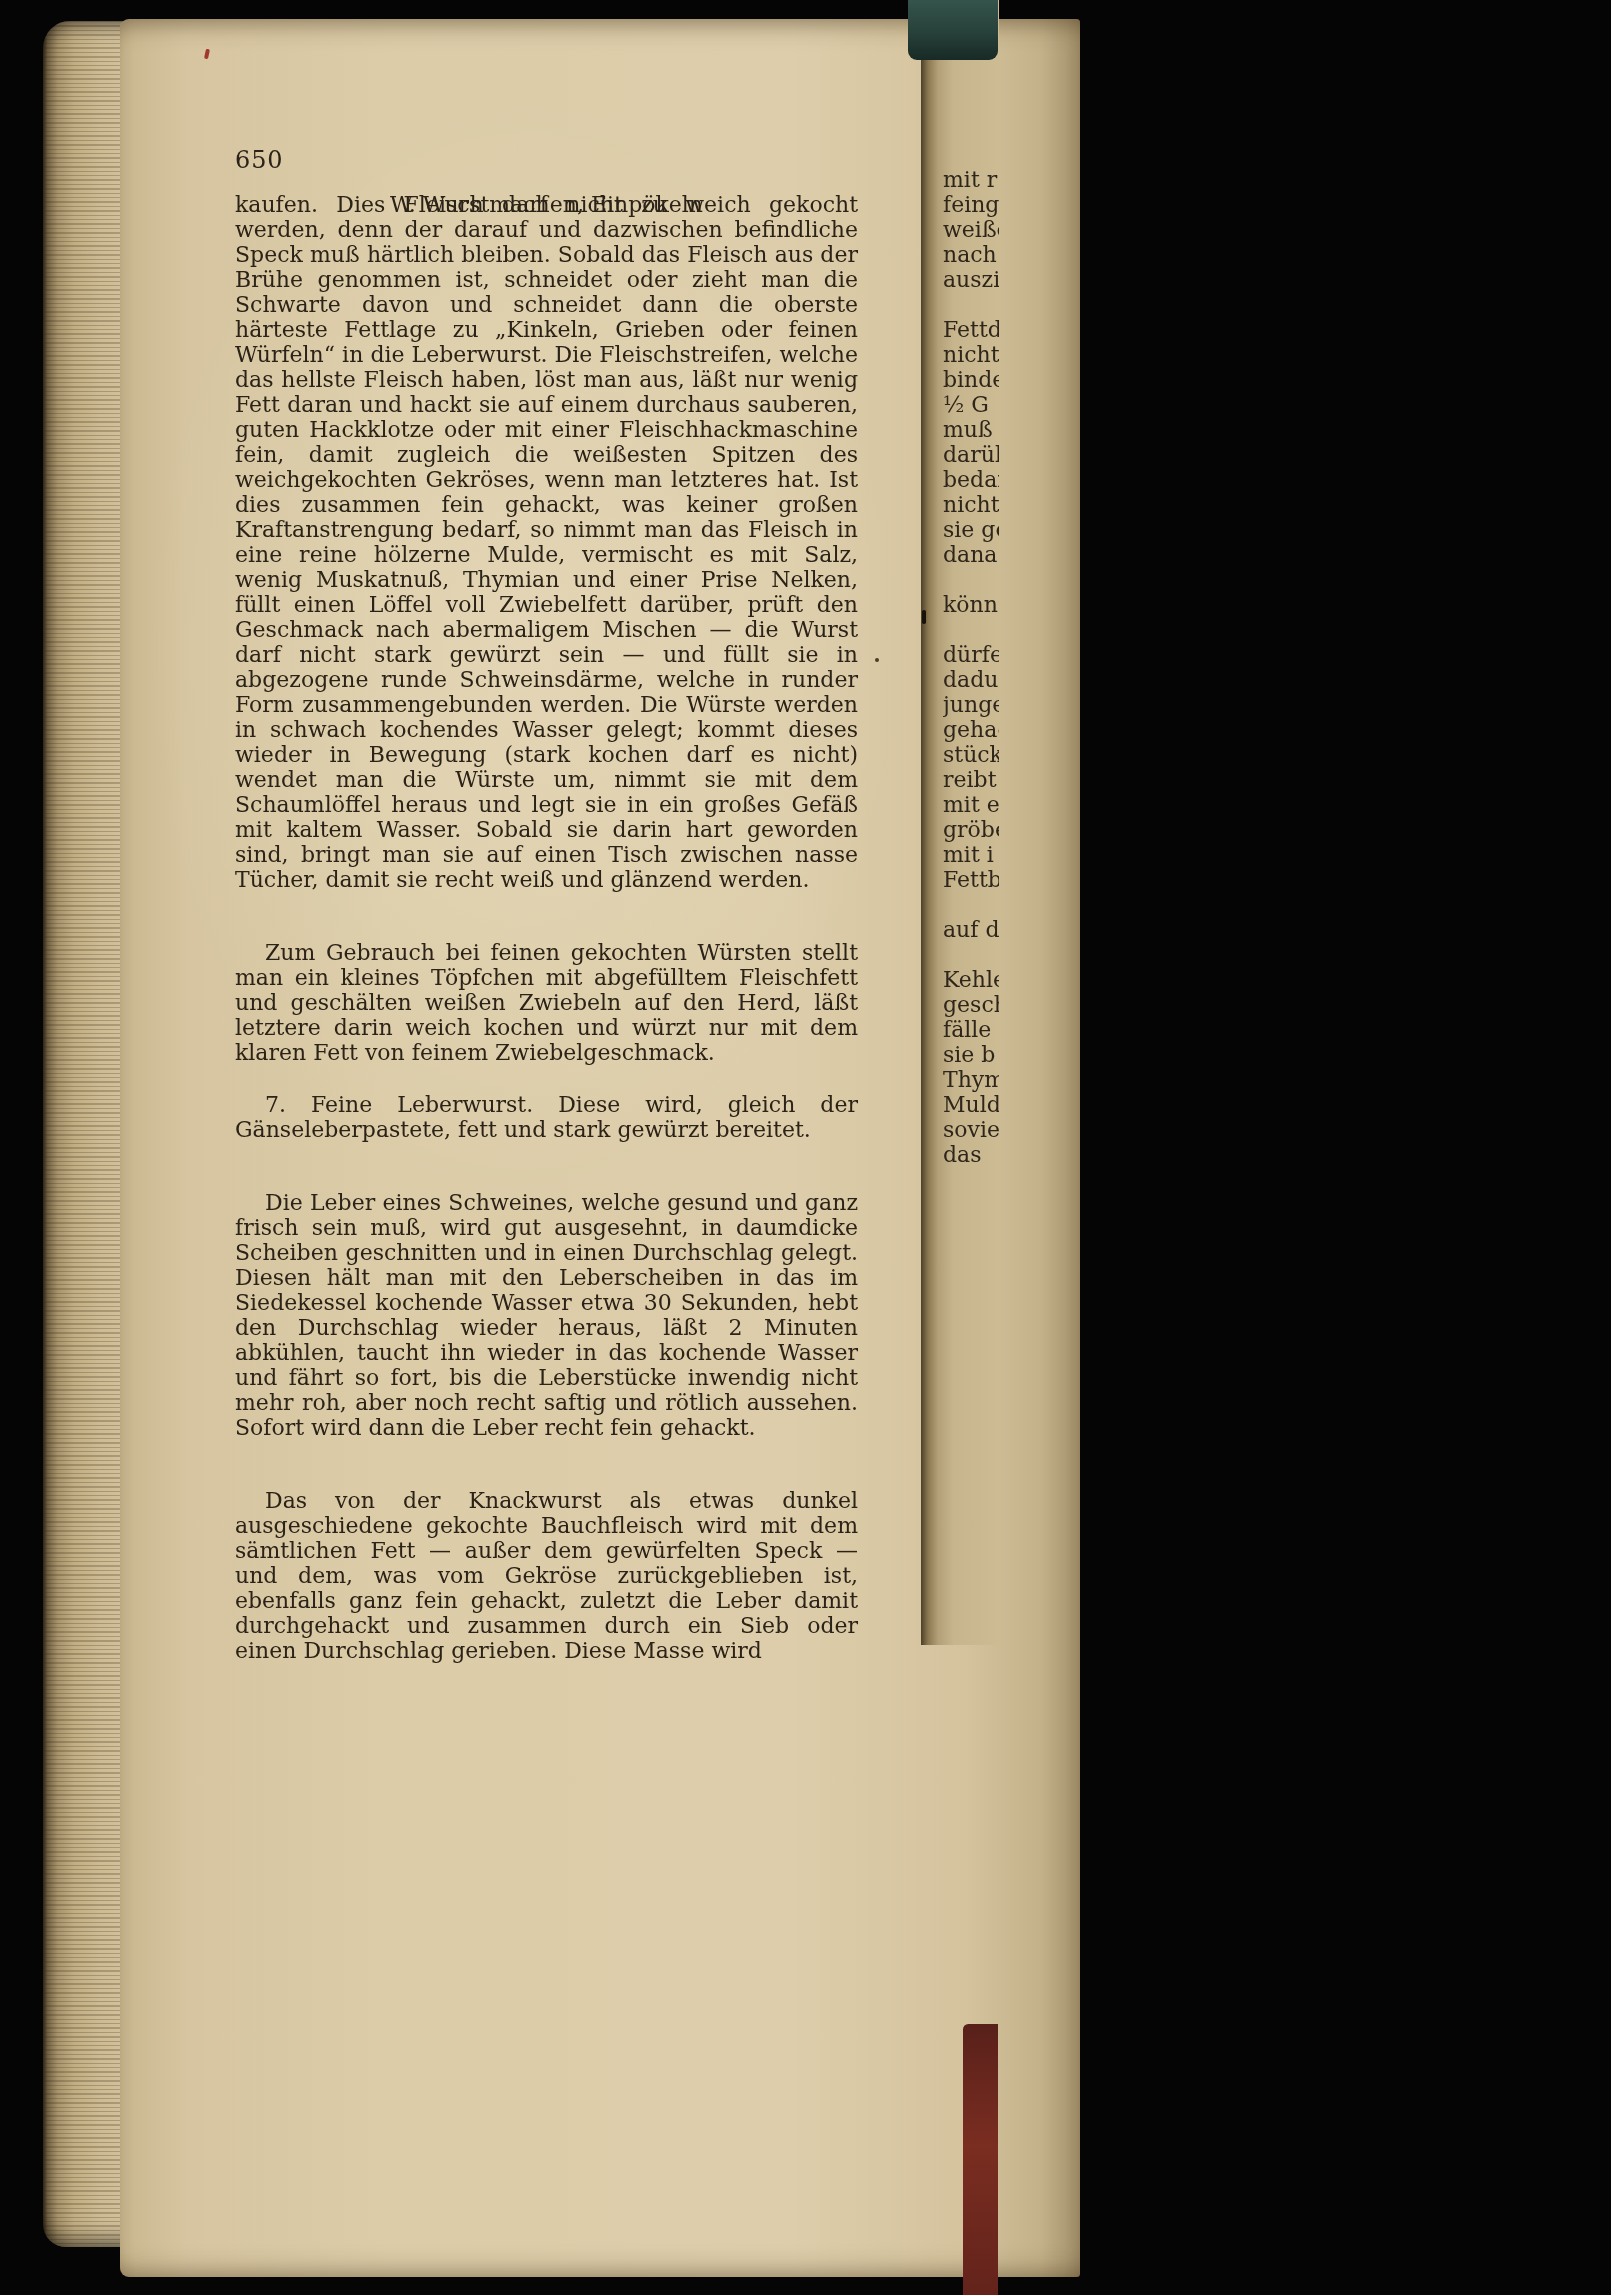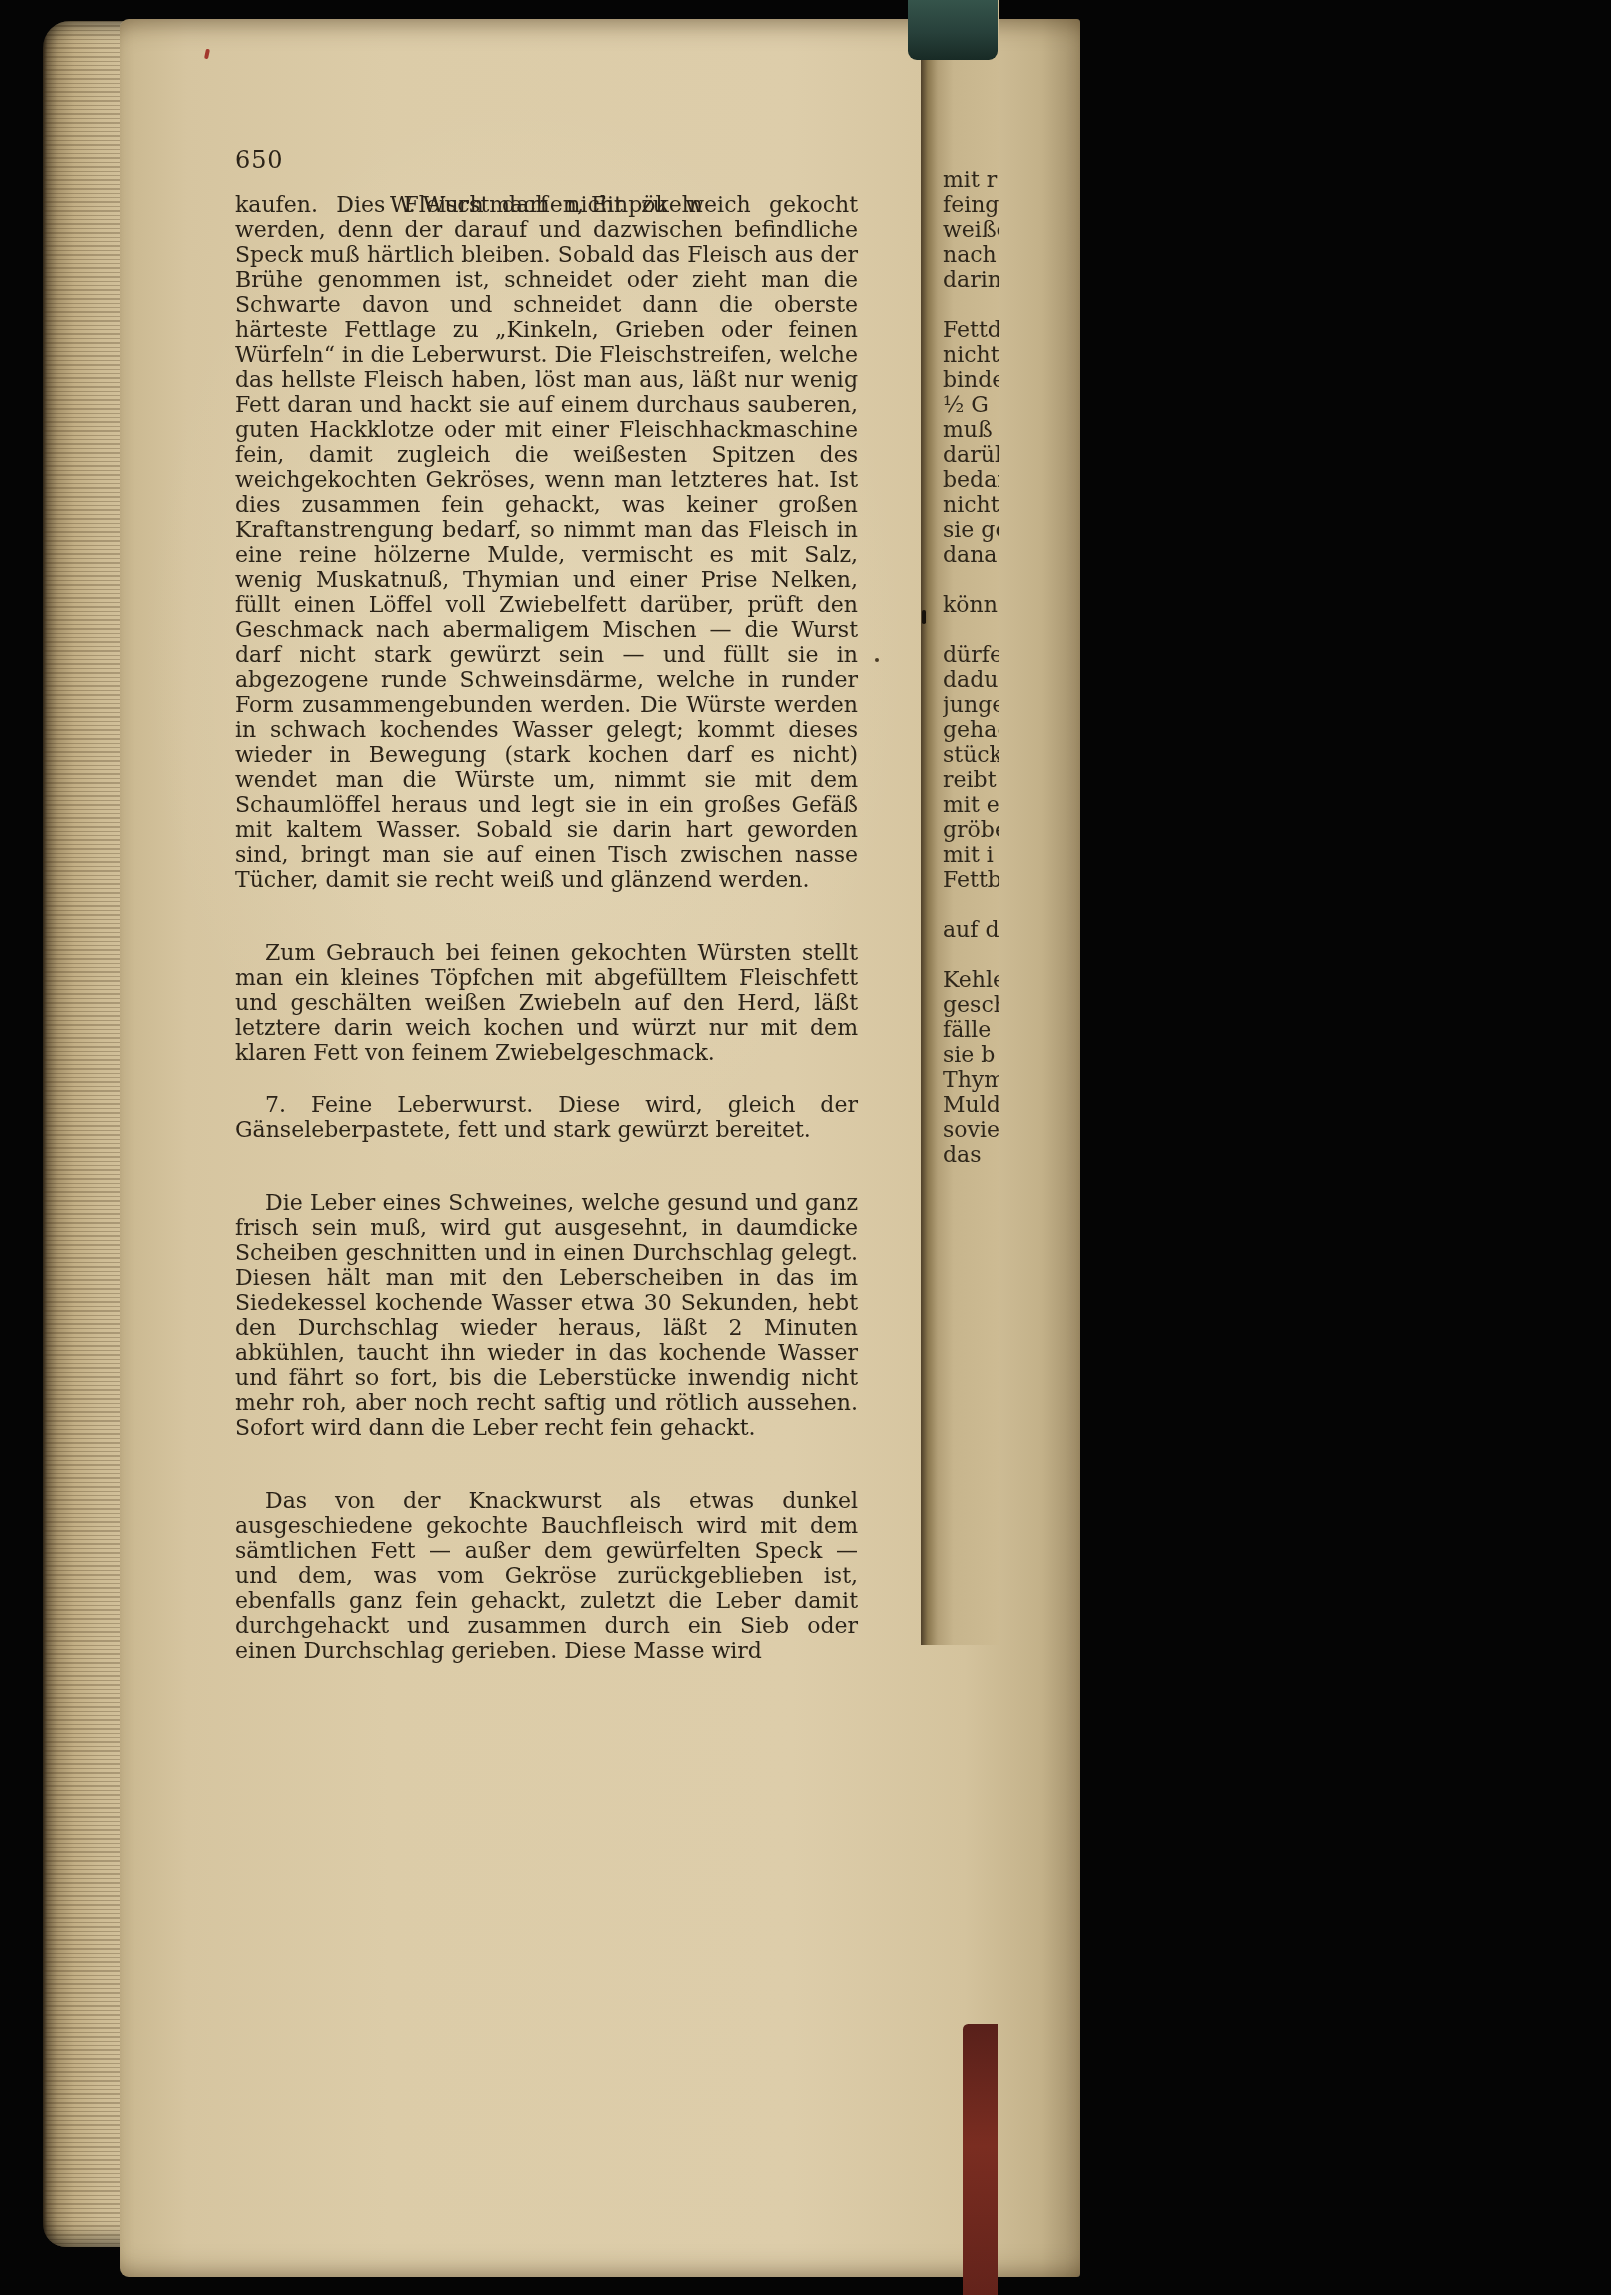--- a/index.html
+++ b/index.html
@@ -166,21 +166,21 @@
 
     </div>
   </div>
 
   <div class="next-page">
     <div class="fragments">
         <div class="frag-line">mit r</div>
         <div class="frag-line">feinge</div>
         <div class="frag-line">weiße</div>
         <div class="frag-line">nach</div>
-        <div class="frag-line">darin</div>
+        <div class="frag-line">auszi</div>
         <div class="frag-line">&nbsp;</div>
         <div class="frag-line">Fettd</div>
         <div class="frag-line">nicht</div>
         <div class="frag-line">binde</div>
         <div class="frag-line">½ G</div>
         <div class="frag-line">muß</div>
         <div class="frag-line">darüb</div>
         <div class="frag-line">bedarf</div>
         <div class="frag-line">nicht,</div>
         <div class="frag-line">sie ge</div>

